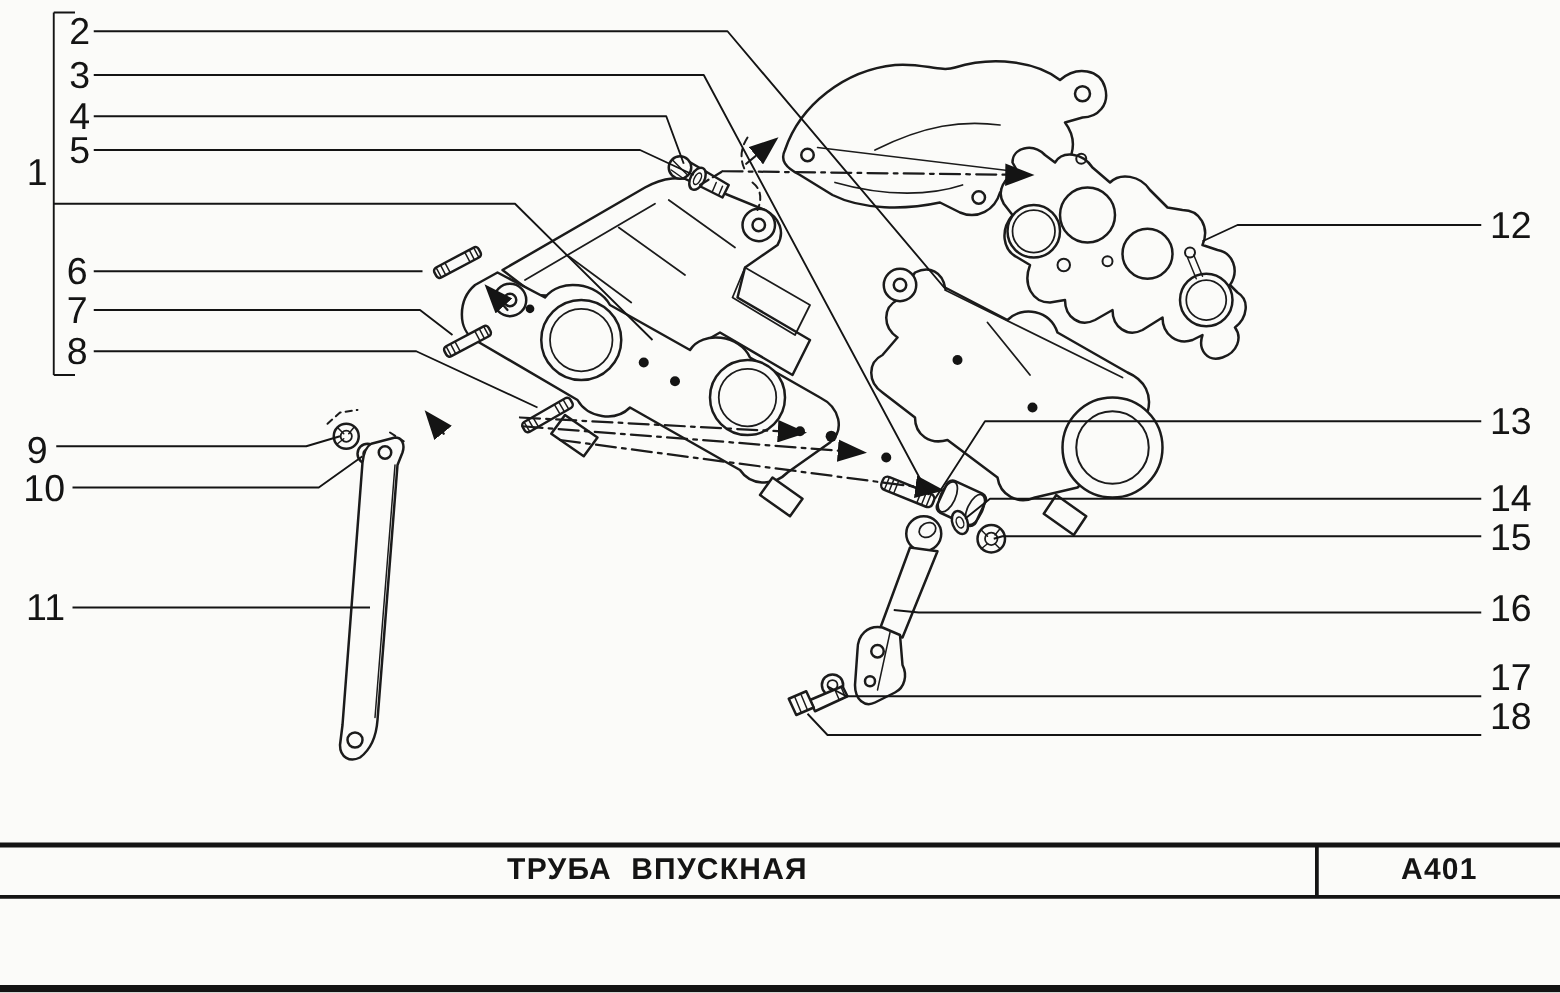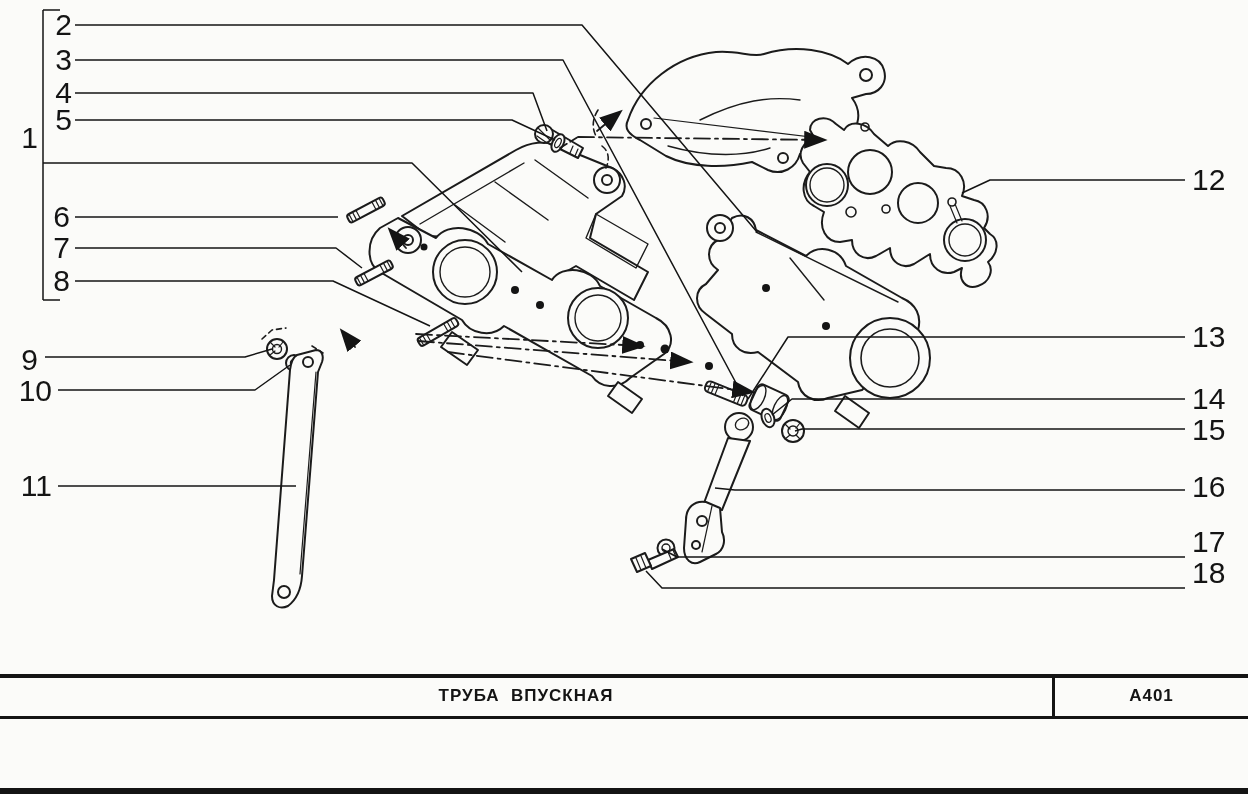--- a/index.html
+++ b/index.html
@@ -2,21 +2,21 @@
 <html><head>
 <meta charset="utf-8">
 <style>
   html,body{margin:0;padding:0;background:#e8e8e6;}
   #page{position:relative;width:1248px;height:794px;background:#fbfbf9;overflow:hidden;
         font-family:"Liberation Sans", sans-serif;color:#141414;}
   #diagram{position:absolute;left:0;top:0;}
   svg text.callout{font-family:"Liberation Sans", sans-serif;font-size:30px;fill:#141414;}
   .ln{position:absolute;background:#141414;}
   .cell{position:absolute;display:flex;align-items:center;justify-content:center;
-        font-weight:bold;font-size:17px;letter-spacing:1px;white-space:pre;}
+        font-weight:bold;font-size:24px;letter-spacing:1px;white-space:pre;}
   .mcol{position:absolute;font-weight:bold;font-size:19px;line-height:25px;white-space:pre;}
 </style>
 </head>
 <body>
 
 <div id="page">
 
   <svg id="diagram" width="1248" height="672" viewBox="0 0 1248 672">
     <defs>
       <marker id="ah" markerWidth="14" markerHeight="10" refX="11" refY="5" orient="auto">

